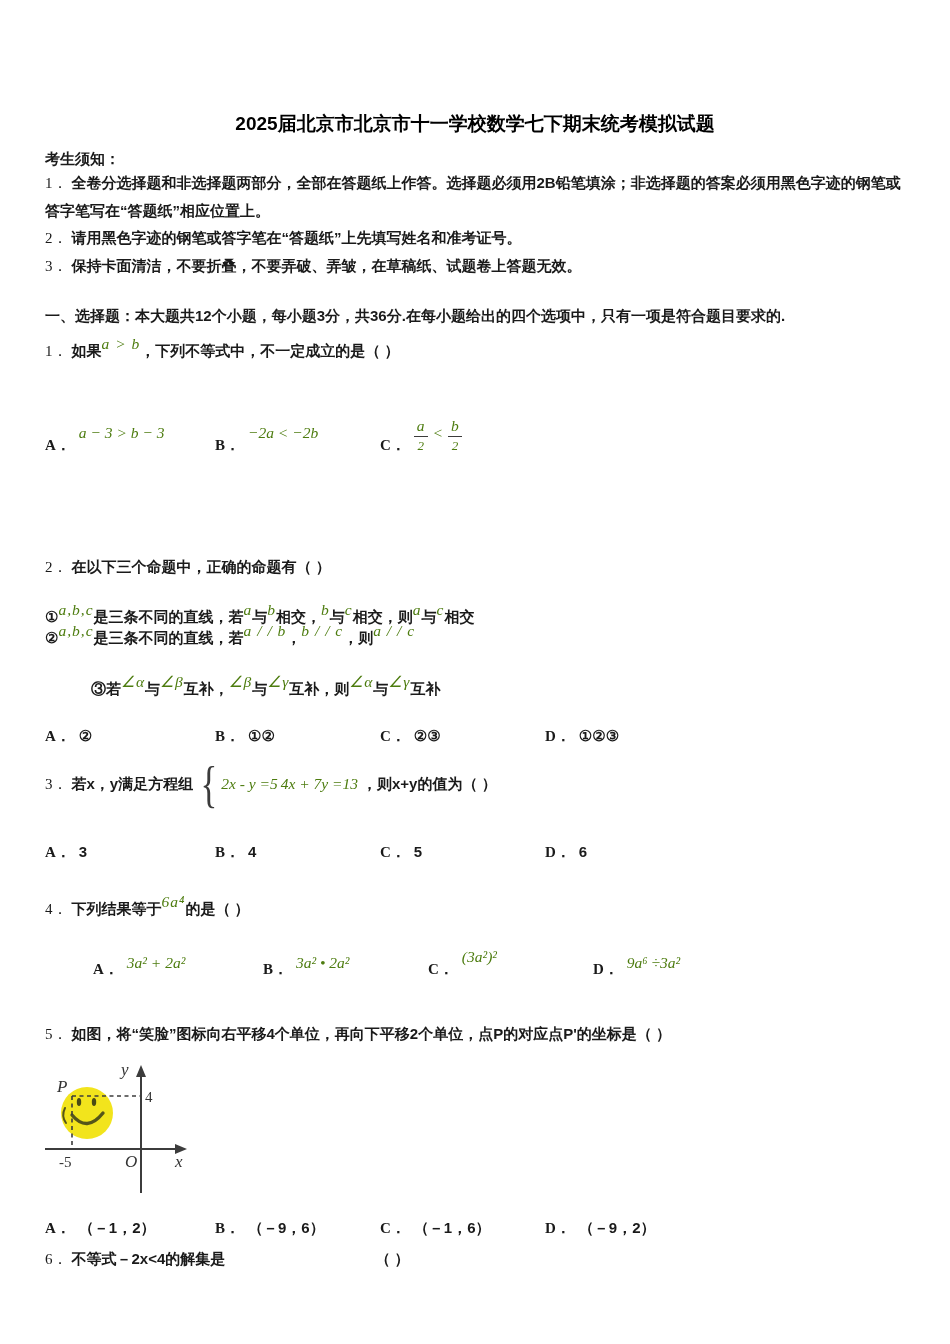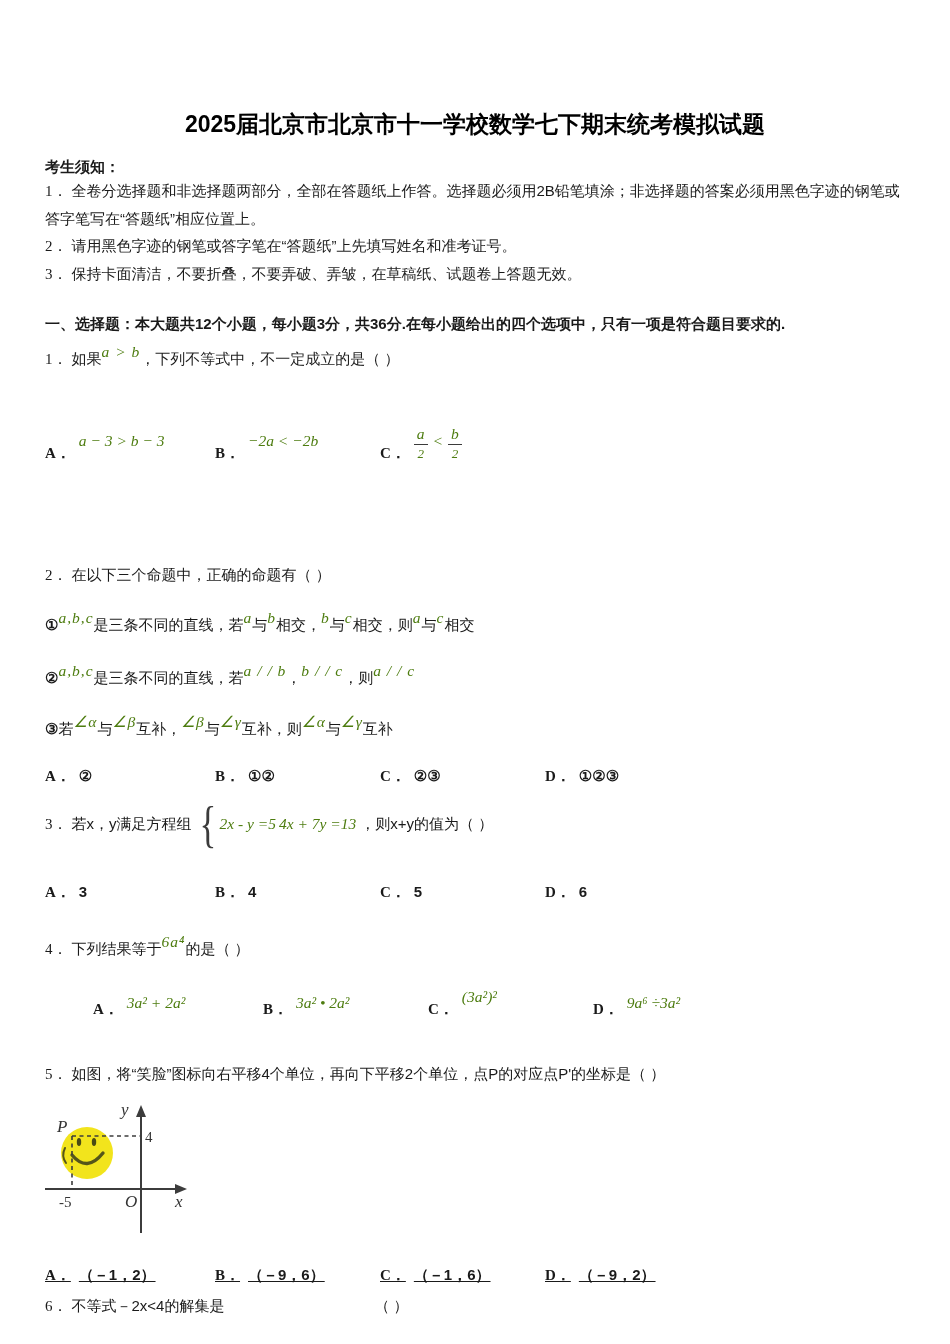--- a/index.html
+++ b/index.html
@@ -3,25 +3,25 @@
 <meta charset="utf-8">
 <style>
   html,body{margin:0;padding:0;background:#ffffff;}
   body{
     width:950px;height:1344px;
     font-family:"Liberation Sans",sans-serif;
     color:#1a1a1a;font-size:15px;position:relative;overflow:hidden;
   }
   .page{padding:0 45px;}
   .title{
-    text-align:center;font-weight:700;font-size:23px;color:#000;
+    text-align:center;font-weight:700;font-size:19px;color:#000;
     padding-top:110px;line-height:28px;
   }
-  .cn{font-weight:400;text-align:right;}
-  .notice-heading{margin-top:20px;font-weight:700;}
+  .cn{font-weight:700;text-align:right;}
+  .notice-heading{margin-top:12px;font-weight:700;}
   .notice-item{line-height:27px;font-weight:700;margin:0;}
   .snum{font-family:"Liberation Serif",serif;font-weight:400;color:#1a1a1a;padding-right:4px;}
   .section-heading{margin-top:27px;font-weight:700;}
   .stem{font-weight:700;line-height:21px;}
   .m{
     font-family:"Liberation Serif",serif;font-style:italic;font-weight:400;
     color:#4d7c0f;font-size:15.5px;
   }
   .sup{position:relative;top:-7px;letter-spacing:1px;}
   .raise{position:relative;top:-12px;display:inline-block;}
@@ -42,23 +42,23 @@
     font-size:50px;line-height:0.9;transform:scaleX(0.7);display:inline-block;
   }
   .eqs{display:flex;flex-direction:row;gap:3px;text-align:left;}
   .q3row{display:flex;align-items:center;font-weight:700;}
   .q6row{display:flex;align-items:baseline;font-weight:700;}
   .q6spacer{display:inline-block;width:150px;}
   .fig{display:block;margin-top:16px;}
   .figlab{font-family:"Liberation Serif",serif;font-style:italic;font-size:17px;fill:#333;}
   .figtick{font-family:"Liberation Serif",serif;font-style:normal;font-size:15px;fill:#333;}
   .mt14{margin-top:14px;} .mt68{margin-top:68px;} .mt66{margin-top:92px;}
-  .mt28{margin-top:28px;} .mt32{margin-top:32px;} .mt30{margin-top:30px;}
+  .mt28{margin-top:28px;} .mt32{} .mt30{margin-top:30px;margin-left:46px;}
   .mt16{margin-top:16px;} .mt36{margin-top:36px;} .mt40{margin-top:40px;margin-left:48px;}
-  .mt44{margin-top:44px;} .mt20{margin-top:27px;text-decoration:underline;} .mt12{margin-top:12px;}
+  .mt44{margin-top:44px;} .mt20{margin-top:20px;} .mt12{margin-top:12px;}
 </style>
 </head>
 <body>
 
 <div class="page">
 
   <div class="title">2025届北京市北京市十一学校数学七下期末统考模拟试题</div>
 
   <div>
     <div class="notice-heading">考生须知：</div>

